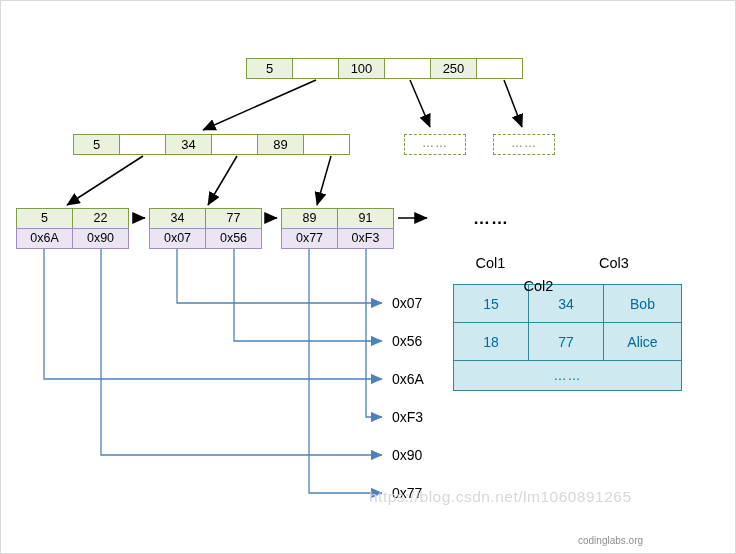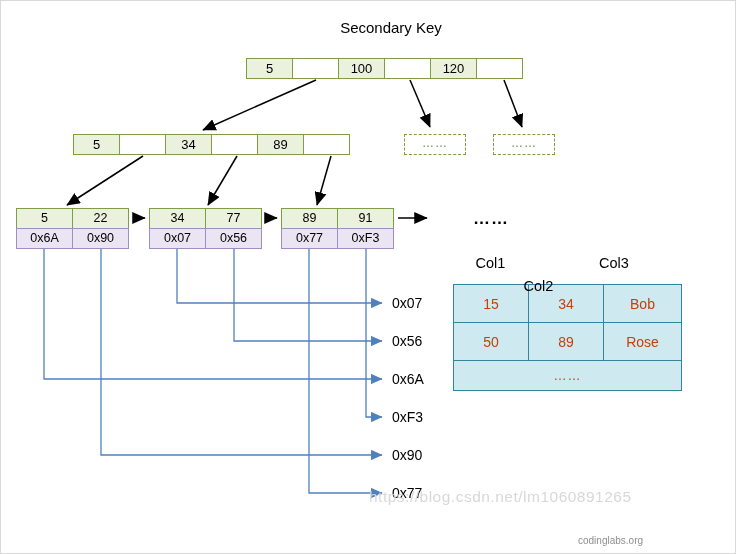--- a/index.html
+++ b/index.html
@@ -37,45 +37,44 @@
 
   .addr-label { position:absolute; left:391px; height:18px; line-height:18px; font-size:14px; z-index:2; }
 
   #leaf-ellipsis { left:460px; top:208px; width:60px; text-align:center; font-size:17px; font-weight:700; letter-spacing:1px; z-index:2; }
 
   
   .col-header { position:absolute; top:254px; text-align:center; font-size:14.5px; z-index:2; }
   #row-table { position:absolute; left:452px; top:283px; border-collapse:collapse; z-index:1; }
   #row-table td {
     width:75px; height:38px; border:1px solid #31859c; background:#cfe9f1;
-    text-align:center; font-size:14px; color:#c2410c;
+    text-align:center; font-size:14px; color:#0369a1;
   }
   #row-table td.col3 { width:78px; }
   #row-table tr.ellipsis-row td { height:30px; font-size:13px; letter-spacing:1px; }
 
   
   #overlay { position:absolute; left:0; top:0; z-index:3; pointer-events:none; }
 
   
   #watermark { left:368px; top:487px; font-size:15.5px; letter-spacing:0.5px; color:#d8d8d8; z-index:10; white-space:nowrap; }
   #brandmark { left:577px; top:534px; font-size:10px; color:#8f8f8f; z-index:11; }
 </style>
 </head>
 <body>
 
 <div id="canvas">
 
-  <div id="diagram-title" class="abs">Secondary Key</div>
 
   <div class="node" style="left:245px; top:57px;">
     <div class="cell key">5</div>
     <div class="cell ptr"></div>
     <div class="cell key">100</div>
     <div class="cell ptr"></div>
-    <div class="cell key">120</div>
+    <div class="cell key">250</div>
     <div class="cell ptr"></div>
   </div>
 
   <div class="node" style="left:72px; top:133px;">
     <div class="cell key">5</div>
     <div class="cell ptr"></div>
     <div class="cell key">34</div>
     <div class="cell ptr"></div>
     <div class="cell key">89</div>
     <div class="cell ptr"></div>
@@ -131,23 +130,23 @@
   <div class="col-header" style="left:574px; width:78px;">Col3</div>
 
   <table id="row-table">
     <tbody>
         <tr>
       <td>15</td>
       <td>34</td>
       <td class="col3">Bob</td>
     </tr>
     <tr>
-      <td>50</td>
-      <td>89</td>
-      <td class="col3">Rose</td>
+      <td>18</td>
+      <td>77</td>
+      <td class="col3">Alice</td>
     </tr>
     <tr class="ellipsis-row">
       <td colspan="3">……</td>
     </tr>
   </tbody>
     </table>
 
   <svg id="overlay" width="736" height="554" viewBox="0 0 736 554">
     <defs>
       <marker id="ah-black" markerWidth="10" markerHeight="8" refX="8.5" refY="4" orient="auto">

